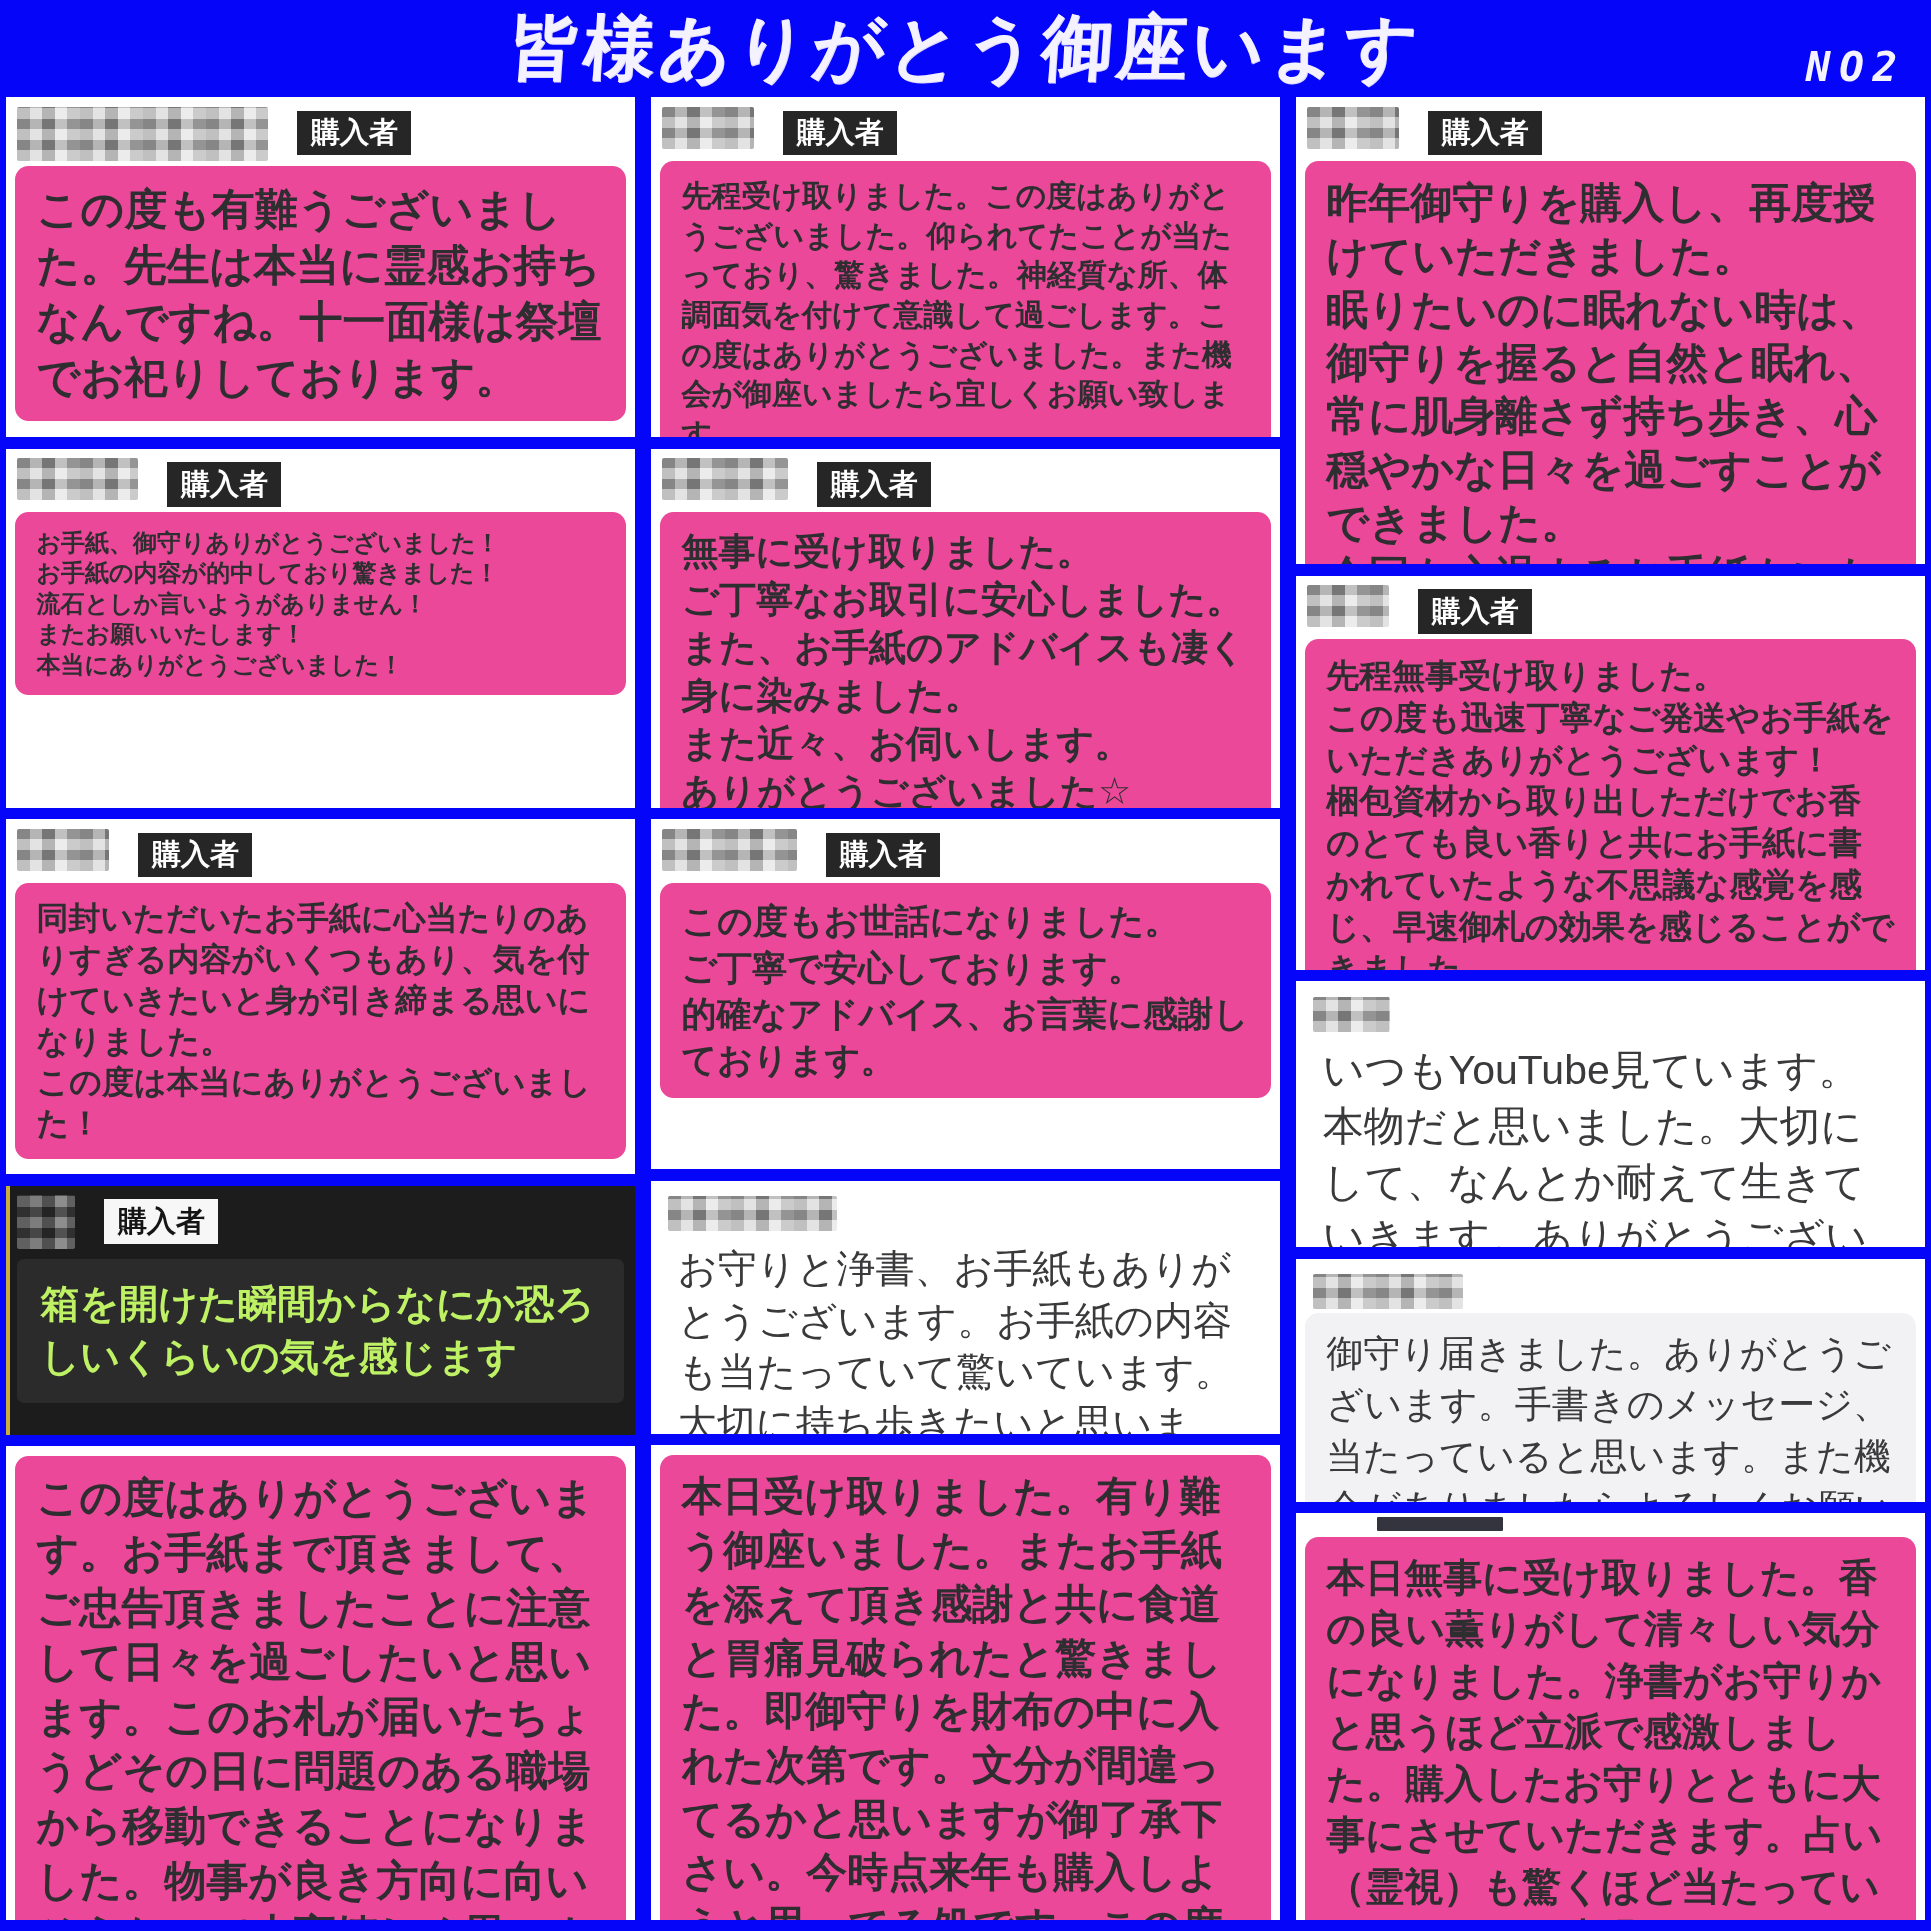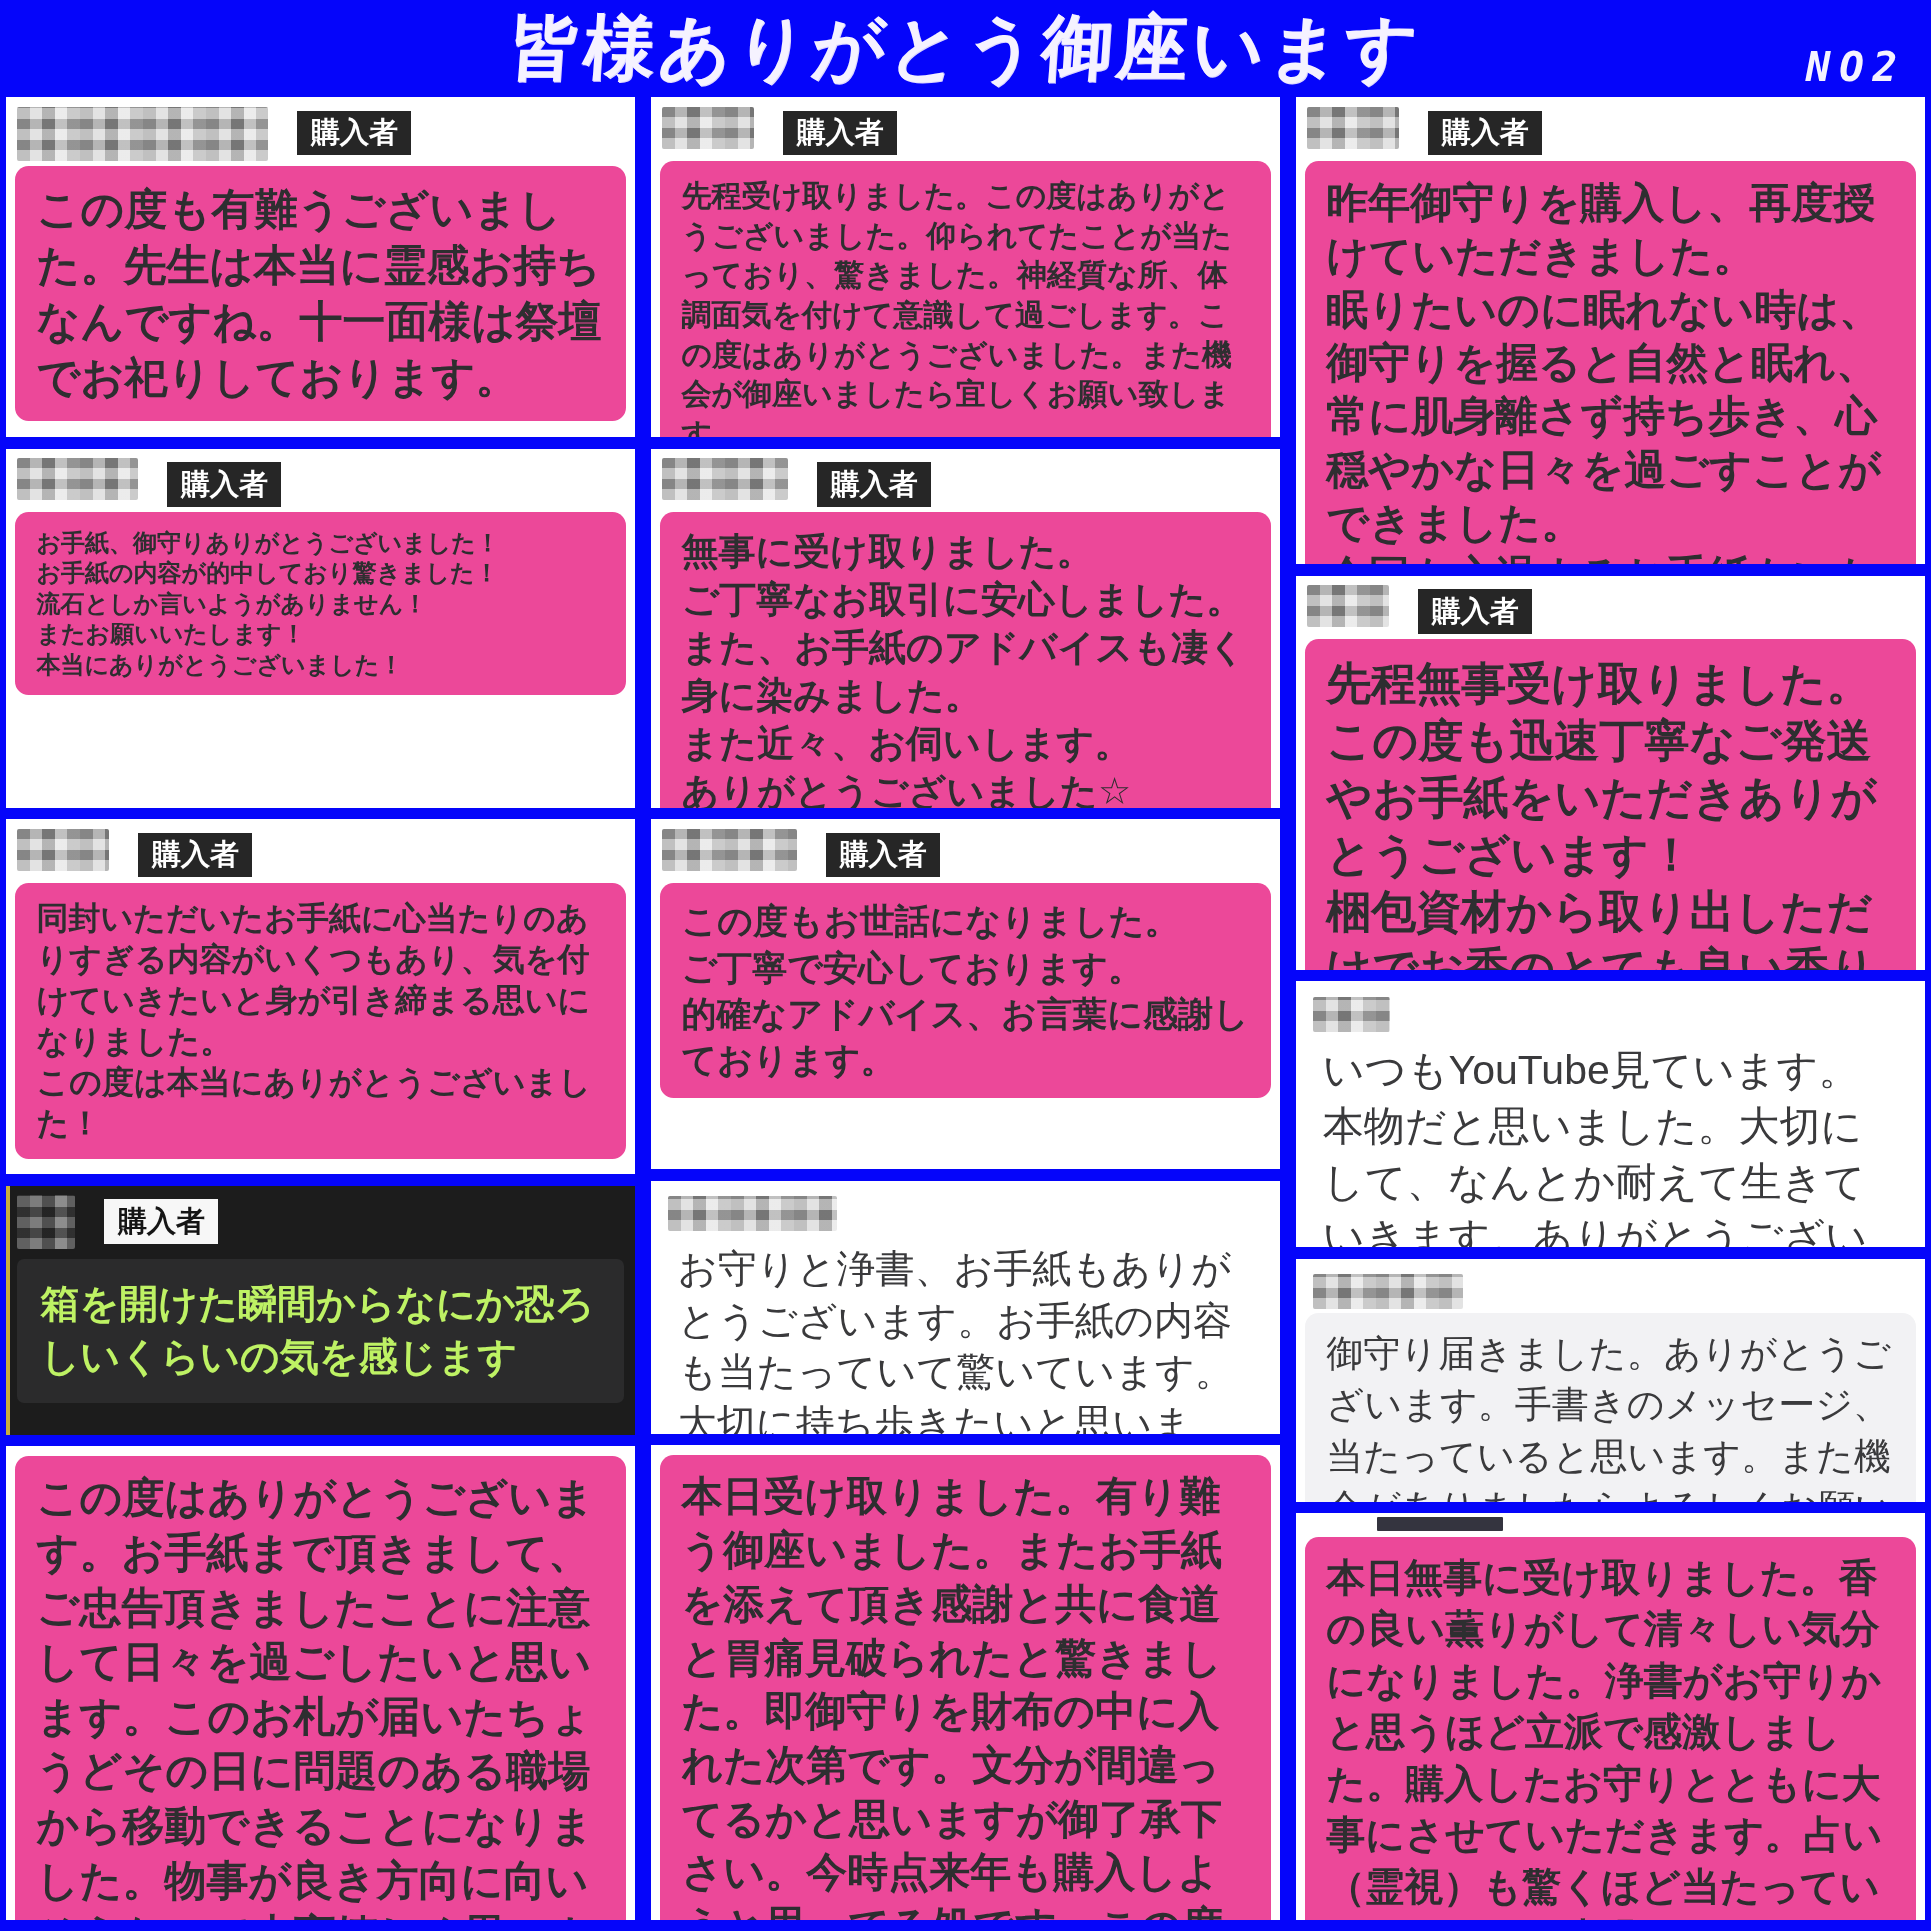--- a/index.html
+++ b/index.html
@@ -199,21 +199,21 @@
         <p>今回も心温まるお手紙もいただき、私の体の不調も当てられ驚きました。</p>
         <p>ご縁をいただけたことに感謝しております。</p>
       </div>
     </div>
 
     <div class="card" style="height:394px">
       <div class="card-head">
         <span class="blur w85"></span>
         <span class="badge">購入者</span>
       </div>
-      <div class="bodybox pad-b" style="font-size:45px;line-height:1.27">
+      <div class="bodybox pad-b" style="font-size:33px;line-height:1.27">
         <p>先程無事受け取りました。</p>
         <p>この度も迅速丁寧なご発送やお手紙をいただきありがとうございます！</p>
         <p>梱包資材から取り出しただけでお香のとても良い香りと共にお手紙に書かれていたような不思議な感覚を感じ、早速御札の効果を感じることができました。</p>
 
       </div>
     </div>
 
     <div class="card" style="height:266px">
       <div class="card-head" style="padding-bottom:0">
         <span class="blur short w80"></span>

